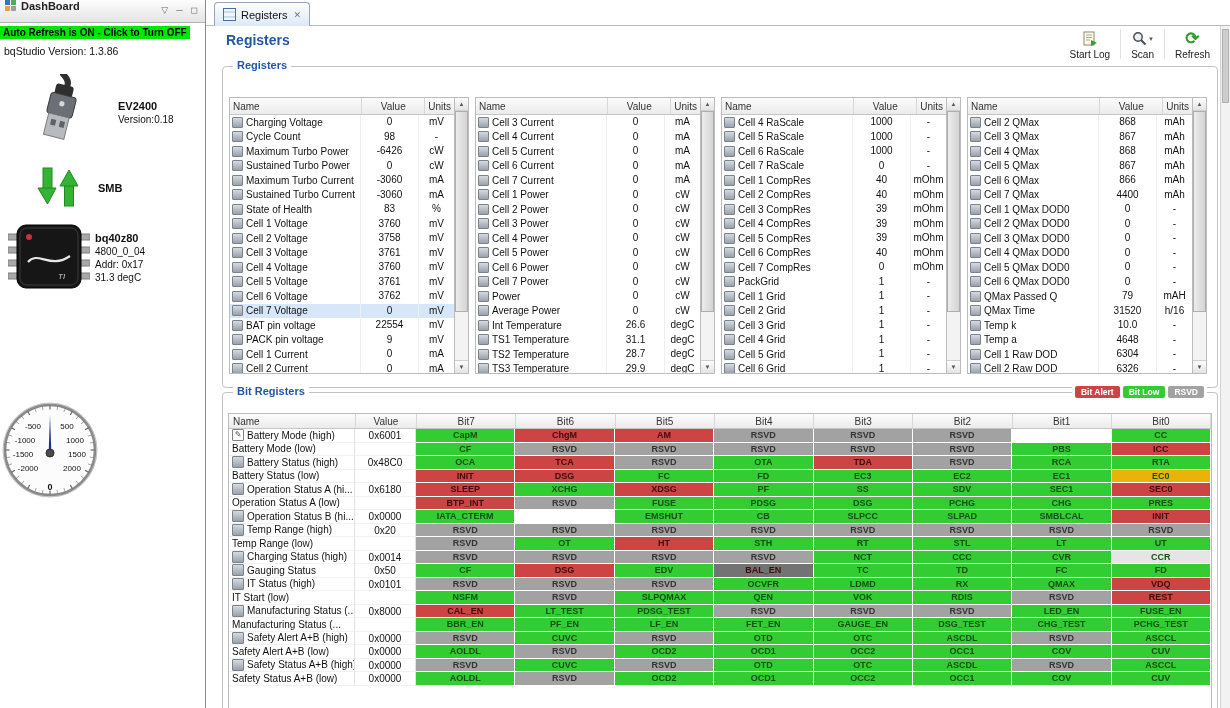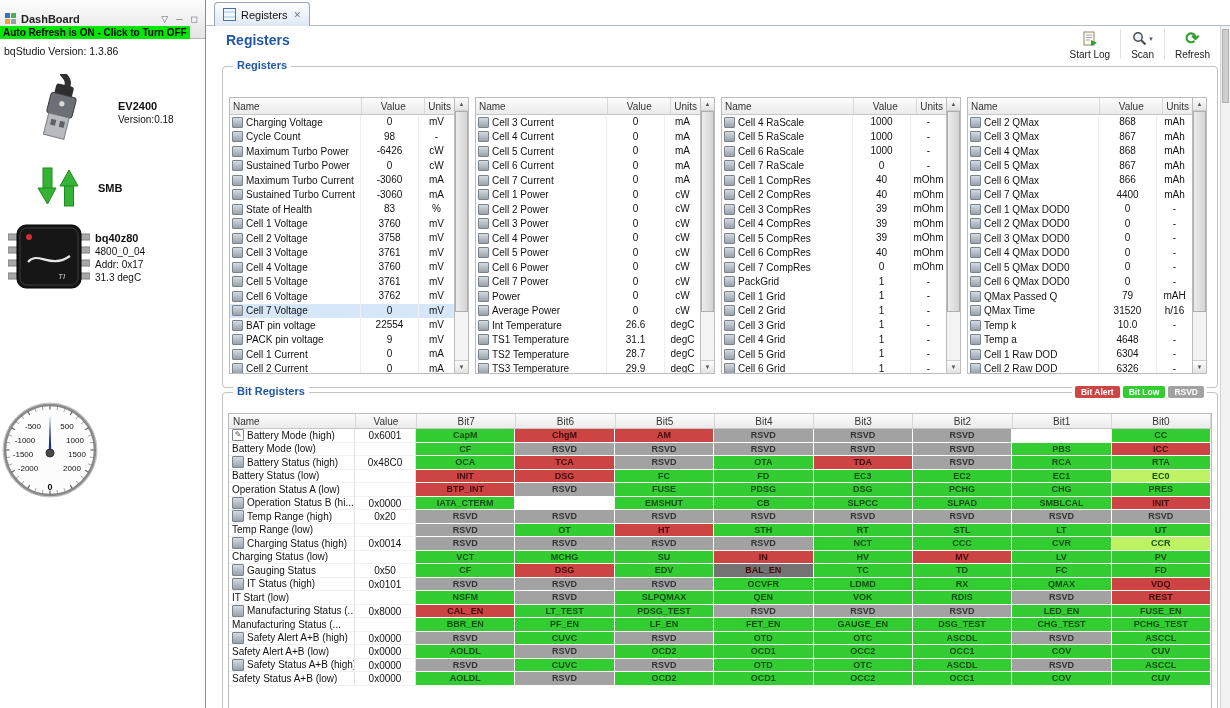--- a/index.html
+++ b/index.html
@@ -1,20 +1,20 @@
 <!DOCTYPE html>
 <html><head>
 <meta charset="utf-8">
 <style>
   html,body{margin:0;padding:0}
   body{width:1230px;height:708px;overflow:hidden;position:relative;background:#fff;
        font-family:"Liberation Sans",sans-serif;font-size:11px;color:#111}
   
   #dash{position:absolute;left:0;top:0;width:205px;height:708px;background:#fff;border-right:1px solid #8a8a8a}
-  .dtitle{height:22px;background:linear-gradient(#fdfdfd,#e4e4e4);border-bottom:1px solid #b4b4b4;display:flex;align-items:center;padding:8px 5px;gap:4px}
+  .dtitle{height:22px;background:linear-gradient(#fdfdfd,#e4e4e4);border-bottom:1px solid #b4b4b4;display:flex;align-items:flex-start;padding:0 5px;gap:4px}
   .dash-ico{width:12px;height:12px;display:grid;grid-template-columns:5px 5px;grid-auto-rows:5px;gap:1px}
   .dash-ico i{display:block}
   .dtitle .t{font-weight:bold;font-size:11px;color:#222;flex:1}
   .winbtn{color:#667;font-size:9px;padding:0 2px;cursor:pointer;line-height:20px}
   .autorefresh{position:absolute;left:0;top:26px;background:#00e800;color:#000;font-size:10px;font-weight:bold;padding:1px 3px;white-space:nowrap;cursor:pointer}
   .bqver{position:absolute;left:4px;top:45px;font-size:10.5px}
   .hwlabel{position:absolute;font-size:10px;white-space:nowrap}
   .b{font-weight:bold;font-size:11px}
   
   #batt{position:absolute;left:16px;top:304px;width:66px;height:92px}
@@ -985,21 +985,36 @@
                 <span class="blbl">Battery Status (low)</span>
               </div>
               <div class="bc bv"></div>
               <div class="bc bb bit-high" style="background: rgb(204, 68, 68);">INIT</div>
               <div class="bc bb bit-high" style="background: rgb(204, 68, 68);">DSG</div>
               <div class="bc bb bit-low" style="background: rgb(51, 204, 51);">FC</div>
               <div class="bc bb bit-low" style="background: rgb(51, 204, 51);">FD</div>
               <div class="bc bb bit-low" style="background: rgb(51, 204, 51);">EC3</div>
               <div class="bc bb bit-low" style="background: rgb(51, 204, 51);">EC2</div>
               <div class="bc bb bit-low" style="background: rgb(51, 204, 51);">EC1</div>
-              <div class="bc bb bit-low" style="background: #bef264;">EC0</div>
+              <div class="bc bb bit-low" style="background: #eab308;">EC0</div>
+            </div>
+            <div class="brow">
+              <div class="bc bn">
+                <span class="bico"></span>
+                <span class="blbl">Operation Status A (hi...</span>
+              </div>
+              <div class="bc bv">0x6180</div>
+              <div class="bc bb bit-high" style="background: rgb(204, 68, 68);">SLEEP</div>
+              <div class="bc bb bit-low" style="background: rgb(51, 204, 51);">XCHG</div>
+              <div class="bc bb bit-high" style="background: rgb(204, 68, 68);">XDSG</div>
+              <div class="bc bb bit-low" style="background: rgb(51, 204, 51);">PF</div>
+              <div class="bc bb bit-low" style="background: rgb(51, 204, 51);">SS</div>
+              <div class="bc bb bit-low" style="background: rgb(51, 204, 51);">SDV</div>
+              <div class="bc bb bit-low" style="background: rgb(51, 204, 51);">SEC1</div>
+              <div class="bc bb bit-high" style="background: rgb(204, 68, 68);">SEC0</div>
             </div>
             <div class="brow">
               <div class="bc bn">
                 <span class="blbl">Operation Status A (low)</span>
               </div>
               <div class="bc bv"></div>
               <div class="bc bb bit-high" style="background: rgb(204, 68, 68);">BTP_INT</div>
               <div class="bc bb bit-rsvd" style="background: rgb(162, 162, 162);">RSVD</div>
               <div class="bc bb bit-low" style="background: rgb(51, 204, 51);">FUSE</div>
               <div class="bc bb bit-low" style="background: rgb(51, 204, 51);">PDSG</div>
@@ -1058,35 +1073,21 @@
                 <span class="blbl">Charging Status (high)</span>
               </div>
               <div class="bc bv">0x0014</div>
               <div class="bc bb bit-rsvd" style="background: rgb(162, 162, 162);">RSVD</div>
               <div class="bc bb bit-rsvd" style="background: rgb(162, 162, 162);">RSVD</div>
               <div class="bc bb bit-rsvd" style="background: rgb(162, 162, 162);">RSVD</div>
               <div class="bc bb bit-rsvd" style="background: rgb(162, 162, 162);">RSVD</div>
               <div class="bc bb bit-low" style="background: rgb(51, 204, 51);">NCT</div>
               <div class="bc bb bit-low" style="background: rgb(51, 204, 51);">CCC</div>
               <div class="bc bb bit-low" style="background: rgb(51, 204, 51);">CVR</div>
-              <div class="bc bb bit-low" style="background: #bef264;">CCR</div>
-            </div>
-            <div class="brow">
-              <div class="bc bn">
-                <span class="blbl">Charging Status (low)</span>
-              </div>
-              <div class="bc bv"></div>
-              <div class="bc bb bit-low" style="background: rgb(51, 204, 51);">VCT</div>
-              <div class="bc bb bit-low" style="background: rgb(51, 204, 51);">MCHG</div>
-              <div class="bc bb bit-low" style="background: rgb(51, 204, 51);">SU</div>
-              <div class="bc bb bit-high" style="background: rgb(204, 68, 68);">IN</div>
-              <div class="bc bb bit-low" style="background: rgb(51, 204, 51);">HV</div>
-              <div class="bc bb bit-high" style="background: rgb(204, 68, 68);">MV</div>
-              <div class="bc bb bit-low" style="background: rgb(51, 204, 51);">LV</div>
-              <div class="bc bb bit-low" style="background: rgb(51, 204, 51);">PV</div>
+              <div class="bc bb bit-low" style="background: #e5e5e5;">CCR</div>
             </div>
             <div class="brow">
               <div class="bc bn">
                 <span class="bico"></span>
                 <span class="blbl">Gauging Status</span>
               </div>
               <div class="bc bv">0x50</div>
               <div class="bc bb bit-low" style="background: rgb(51, 204, 51);">CF</div>
               <div class="bc bb bit-high" style="background: rgb(204, 68, 68);">DSG</div>
               <div class="bc bb bit-low" style="background: rgb(51, 204, 51);">EDV</div>

